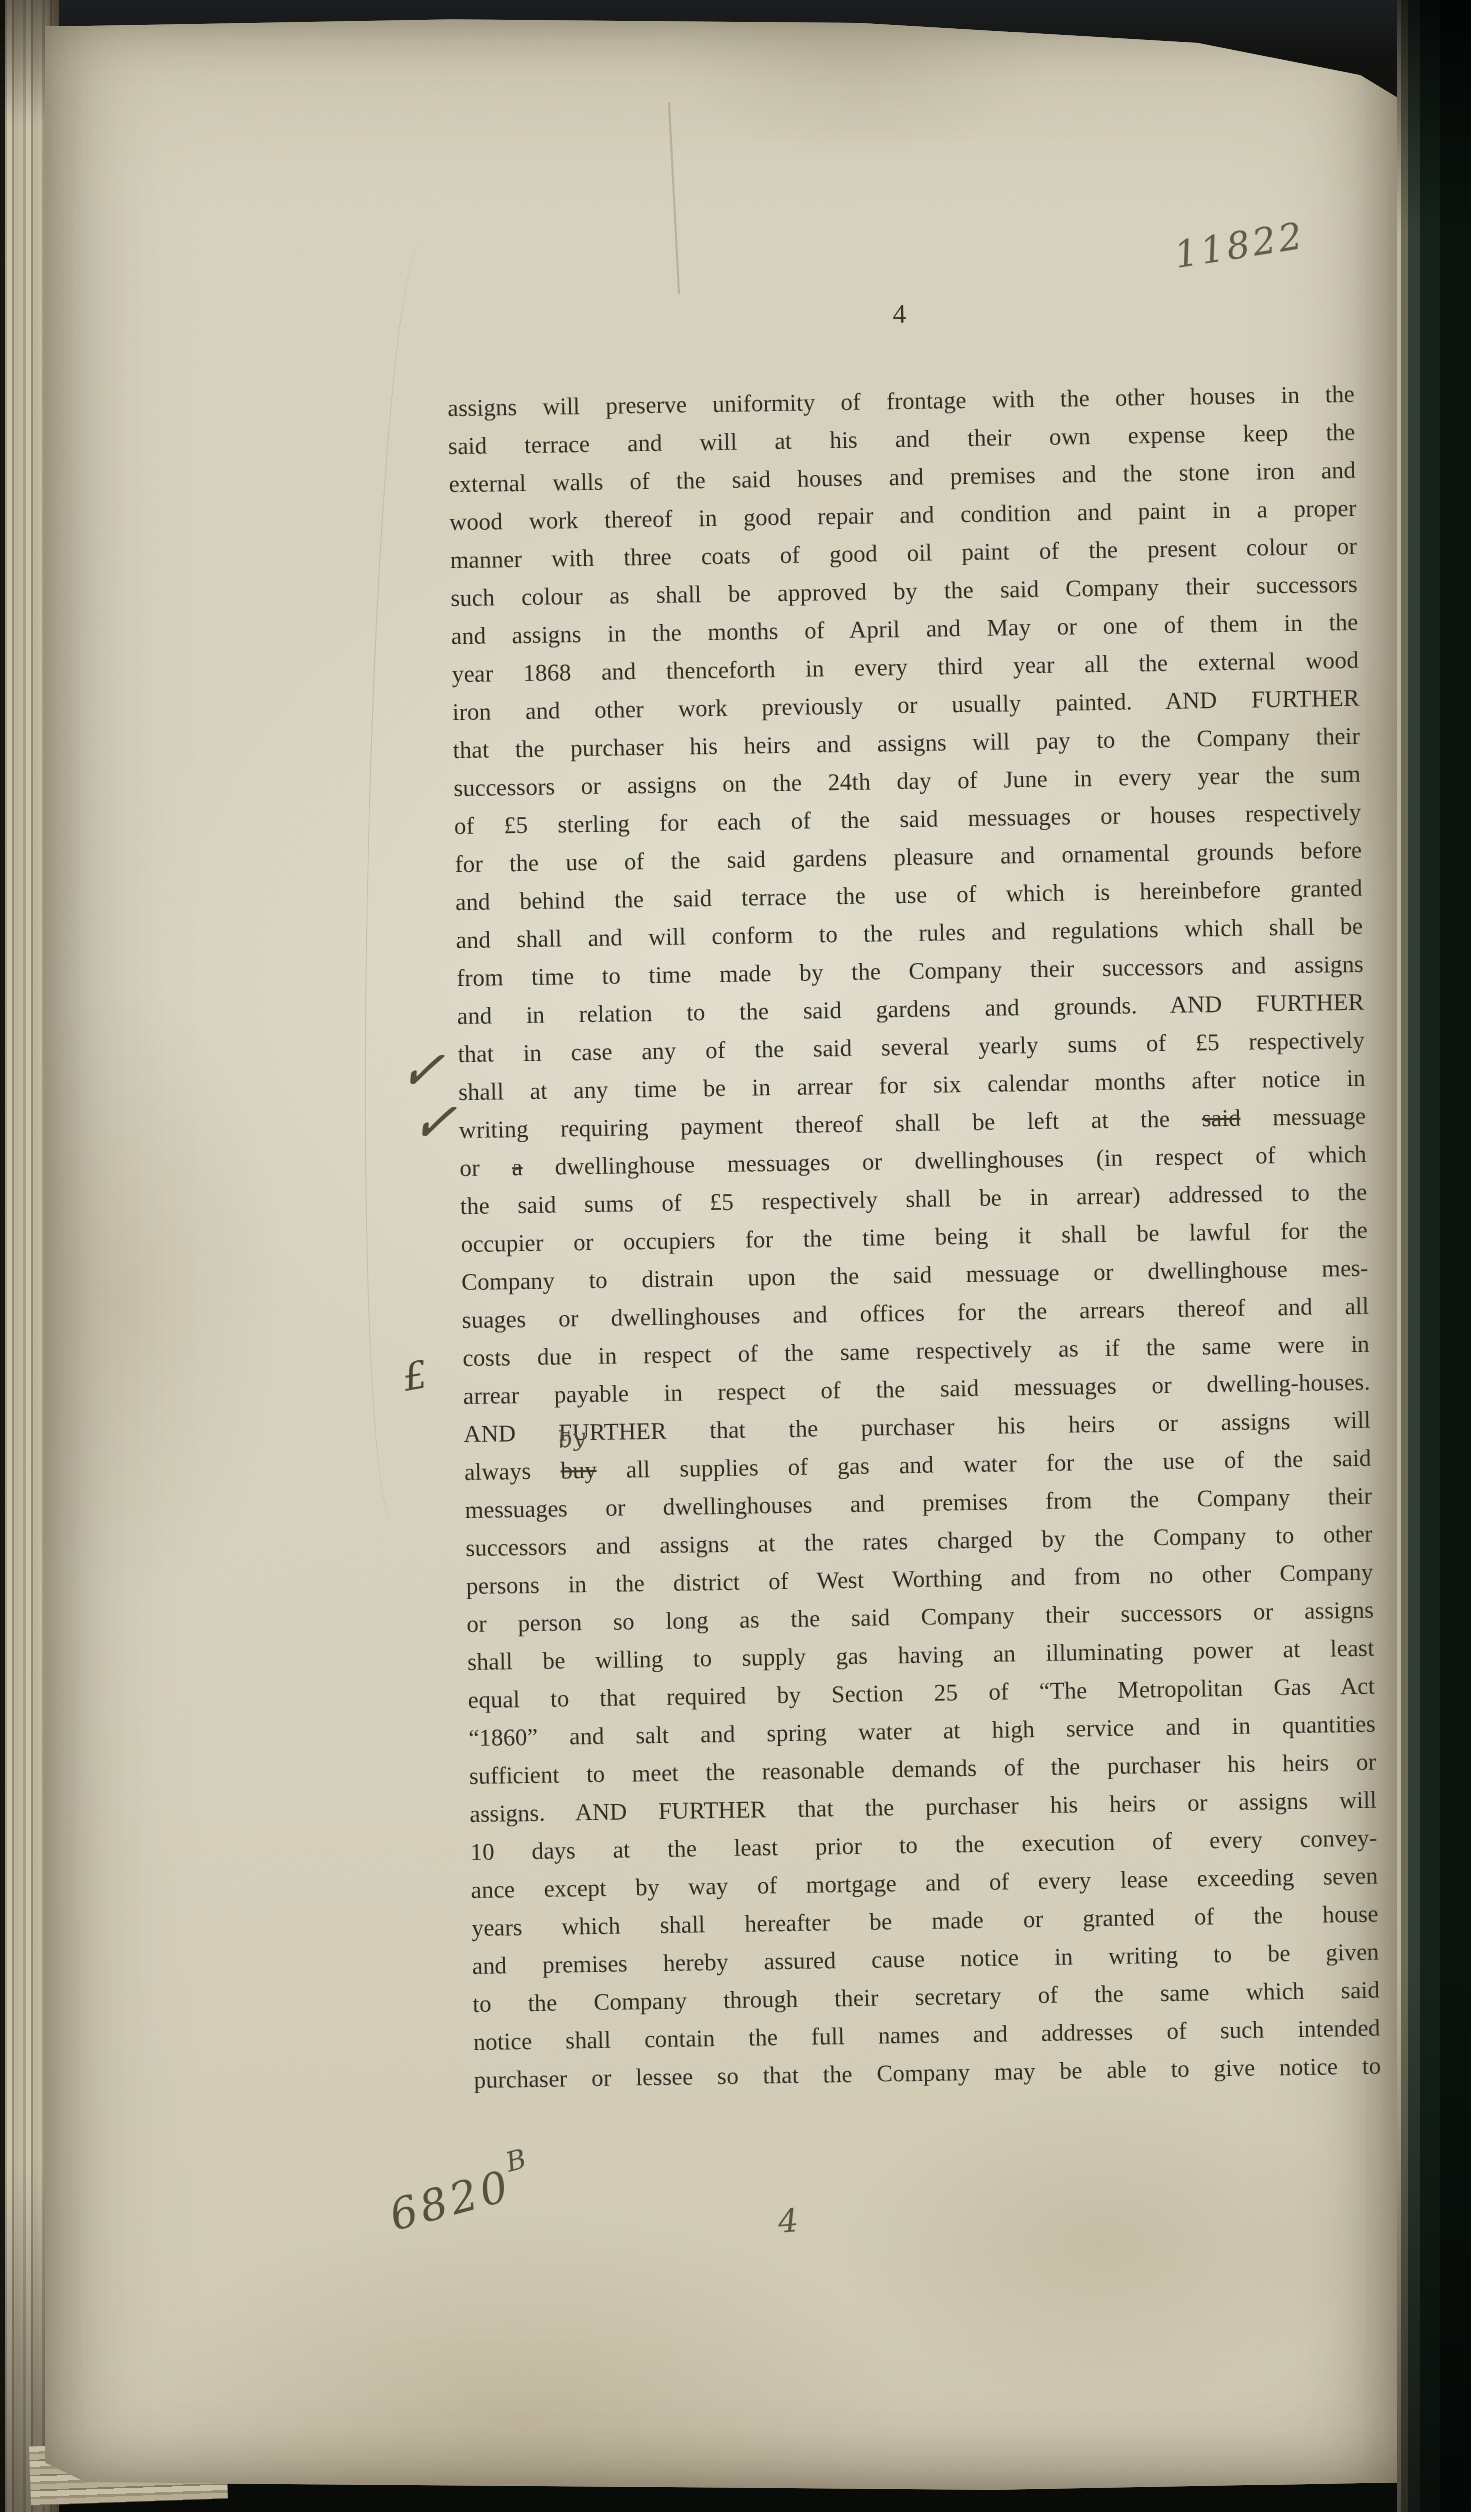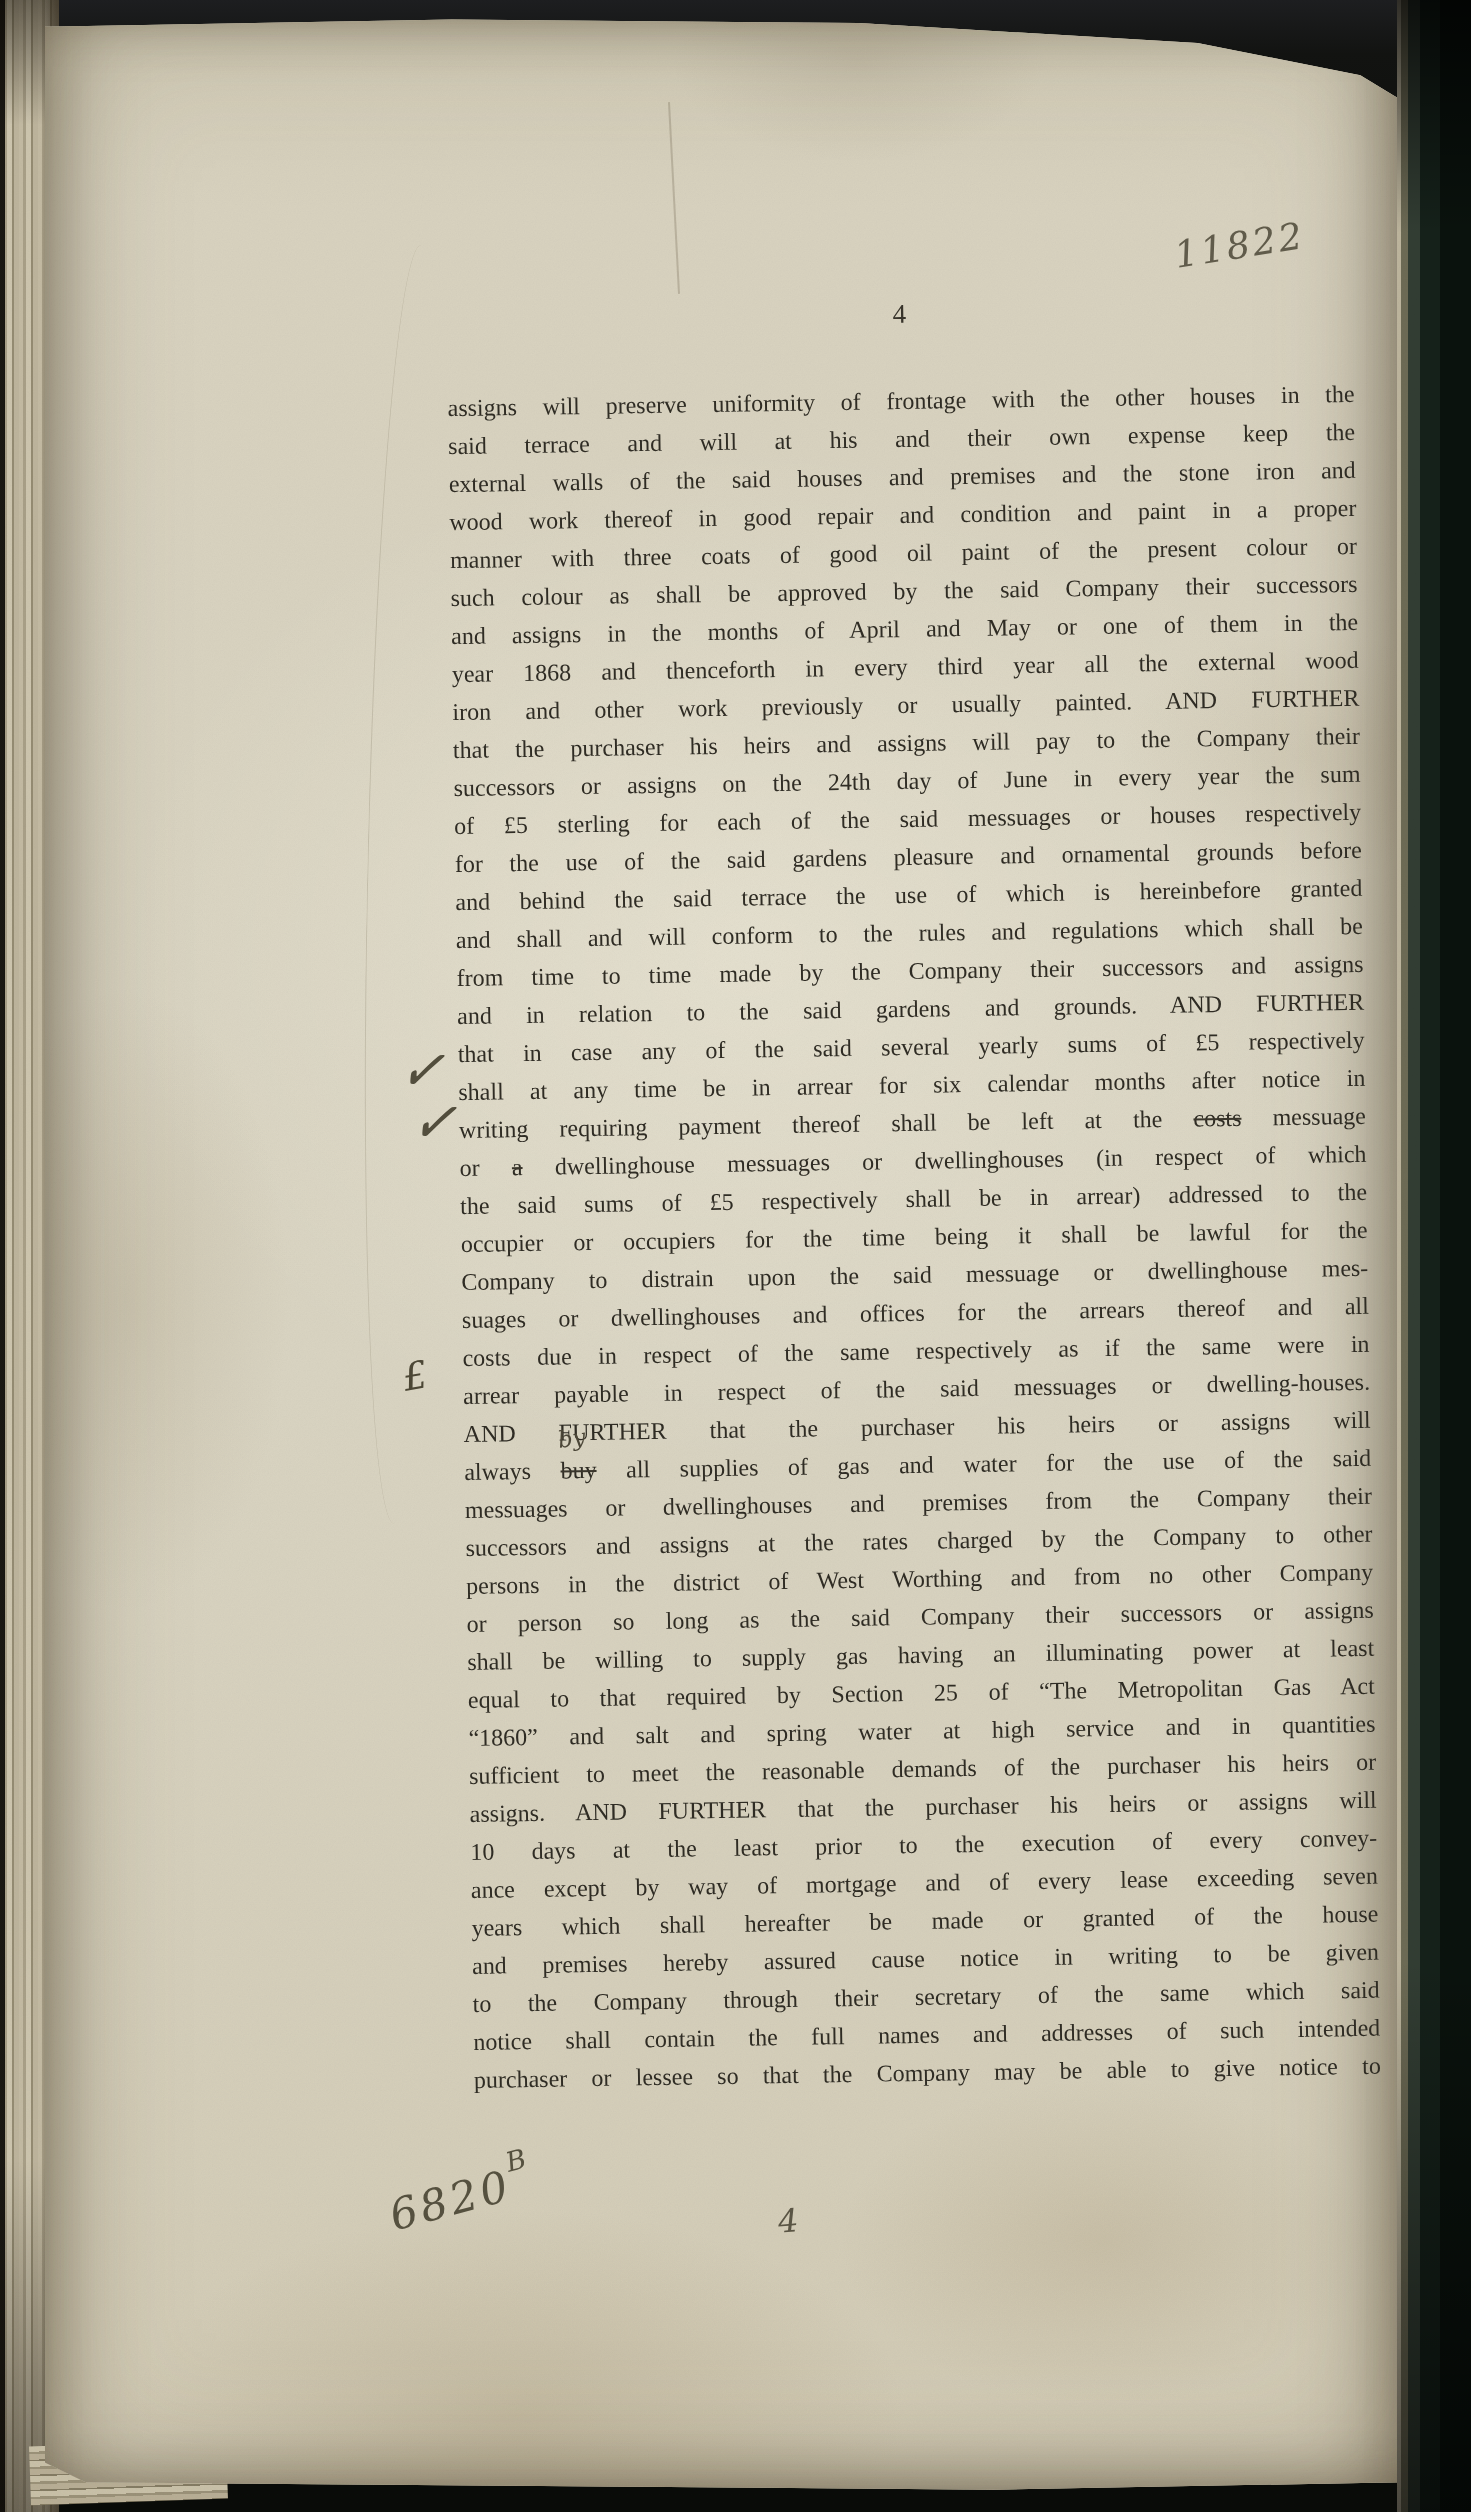--- a/index.html
+++ b/index.html
@@ -109,21 +109,21 @@
           <div class="tline"><span>that the purchaser his heirs and assigns will pay to the Company their</span></div>
           <div class="tline"><span>successors or assigns on the 24th day of June in every year the sum</span></div>
           <div class="tline"><span>of £5 sterling for each of the said messuages or houses respectively</span></div>
           <div class="tline"><span>for the use of the said gardens pleasure and ornamental grounds before</span></div>
           <div class="tline"><span>and behind the said terrace the use of which is hereinbefore granted</span></div>
           <div class="tline"><span>and shall and will conform to the rules and regulations which shall be</span></div>
           <div class="tline"><span>from time to time made by the Company their successors and assigns</span></div>
           <div class="tline"><span>and in relation to the said gardens and grounds.  AND FURTHER</span></div>
           <div class="tline"><span>that in case any of the said several yearly sums of £5 respectively</span></div>
           <div class="tline"><span>shall at any time be in arrear for six calendar months after notice in</span></div>
-          <div class="tline"><span>writing requiring payment thereof shall be left at the </span><s>costs</s><span> messuage</span></div>
+          <div class="tline"><span>writing requiring payment thereof shall be left at the </span><s>said</s><span> messuage</span></div>
           <div class="tline"><span>or </span><s>a</s><span> dwellinghouse messuages or dwellinghouses (in respect of which</span></div>
           <div class="tline"><span>the said sums of £5 respectively shall be in arrear) addressed to the</span></div>
           <div class="tline"><span>occupier or occupiers for the time being it shall be lawful for the</span></div>
           <div class="tline"><span>Company to distrain upon the said messuage or dwellinghouse mes-</span></div>
           <div class="tline"><span>suages or dwellinghouses and offices for the arrears thereof and all</span></div>
           <div class="tline"><span>costs due in respect of the same respectively as if the same were in</span></div>
           <div class="tline"><span>arrear payable in respect of the said messuages or dwelling-houses.</span></div>
           <div class="tline"><span>AND FURTHER that the purchaser his heirs or assigns will</span></div>
           <div class="tline"><span>always </span><span class="corr"><s>buy</s><span class="above">by</span></span><span> all supplies of gas and water for the use of the said</span></div>
           <div class="tline"><span>messuages or dwellinghouses and premises from the Company their</span></div>

